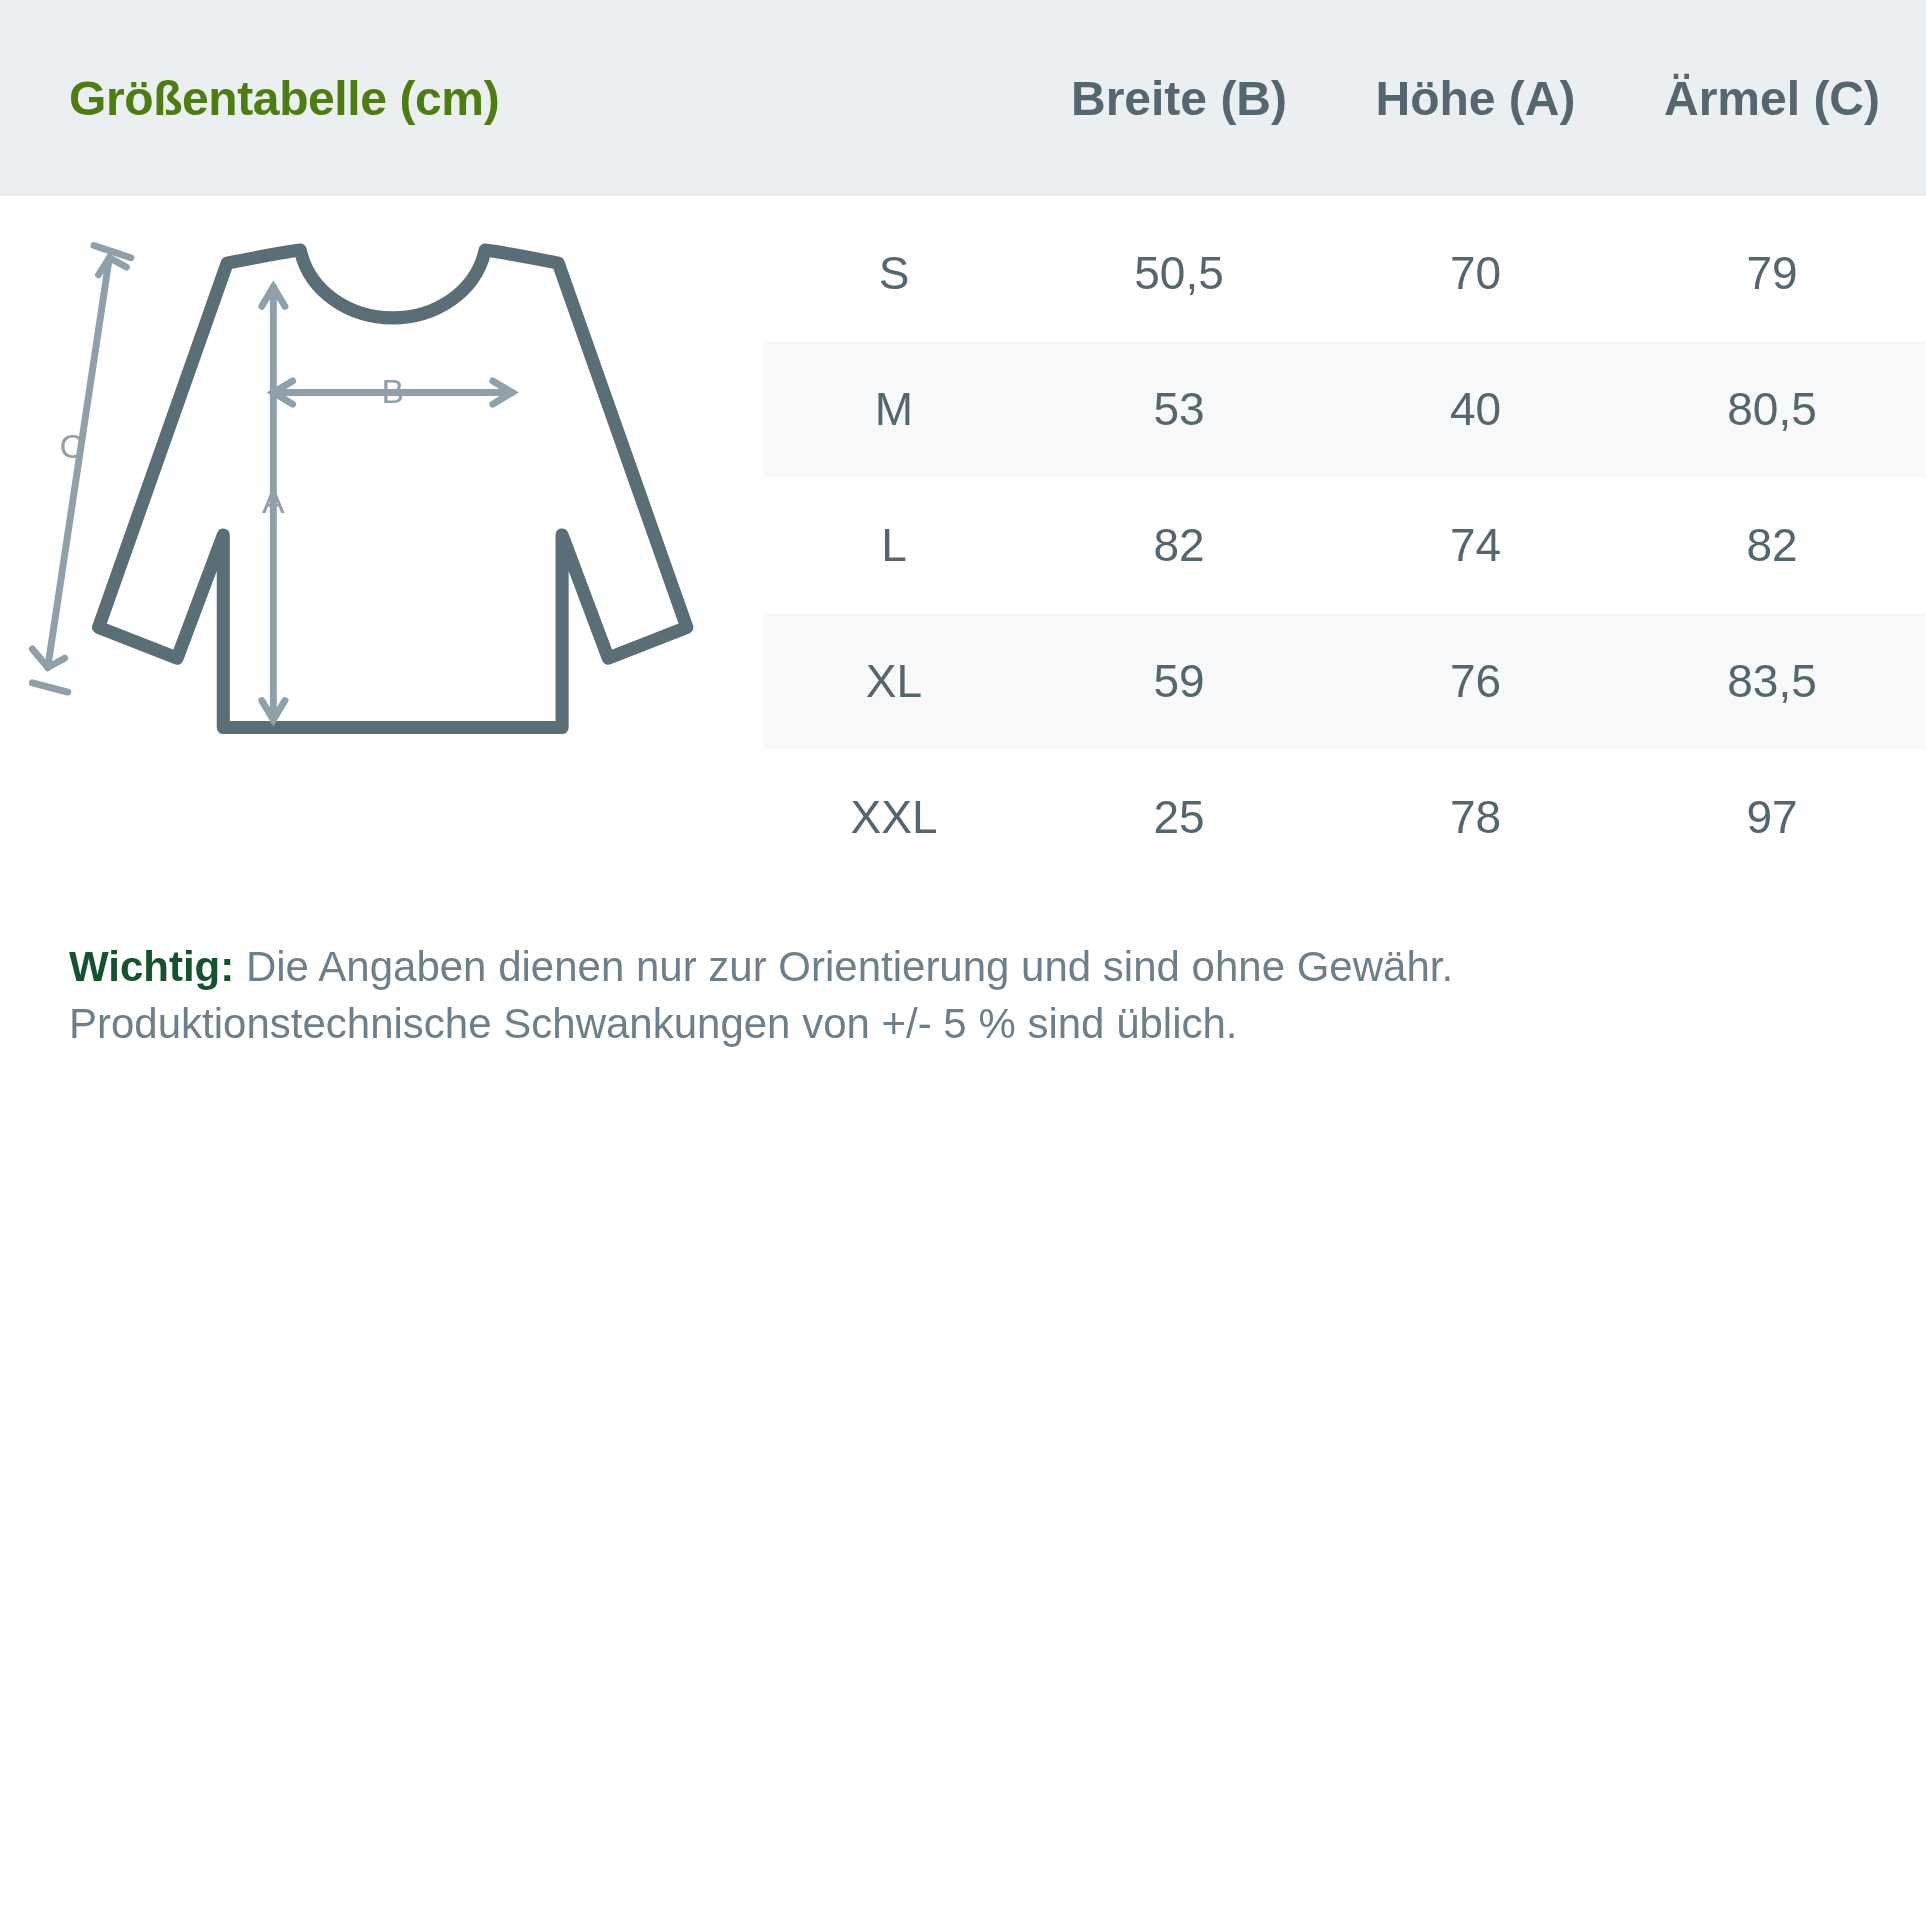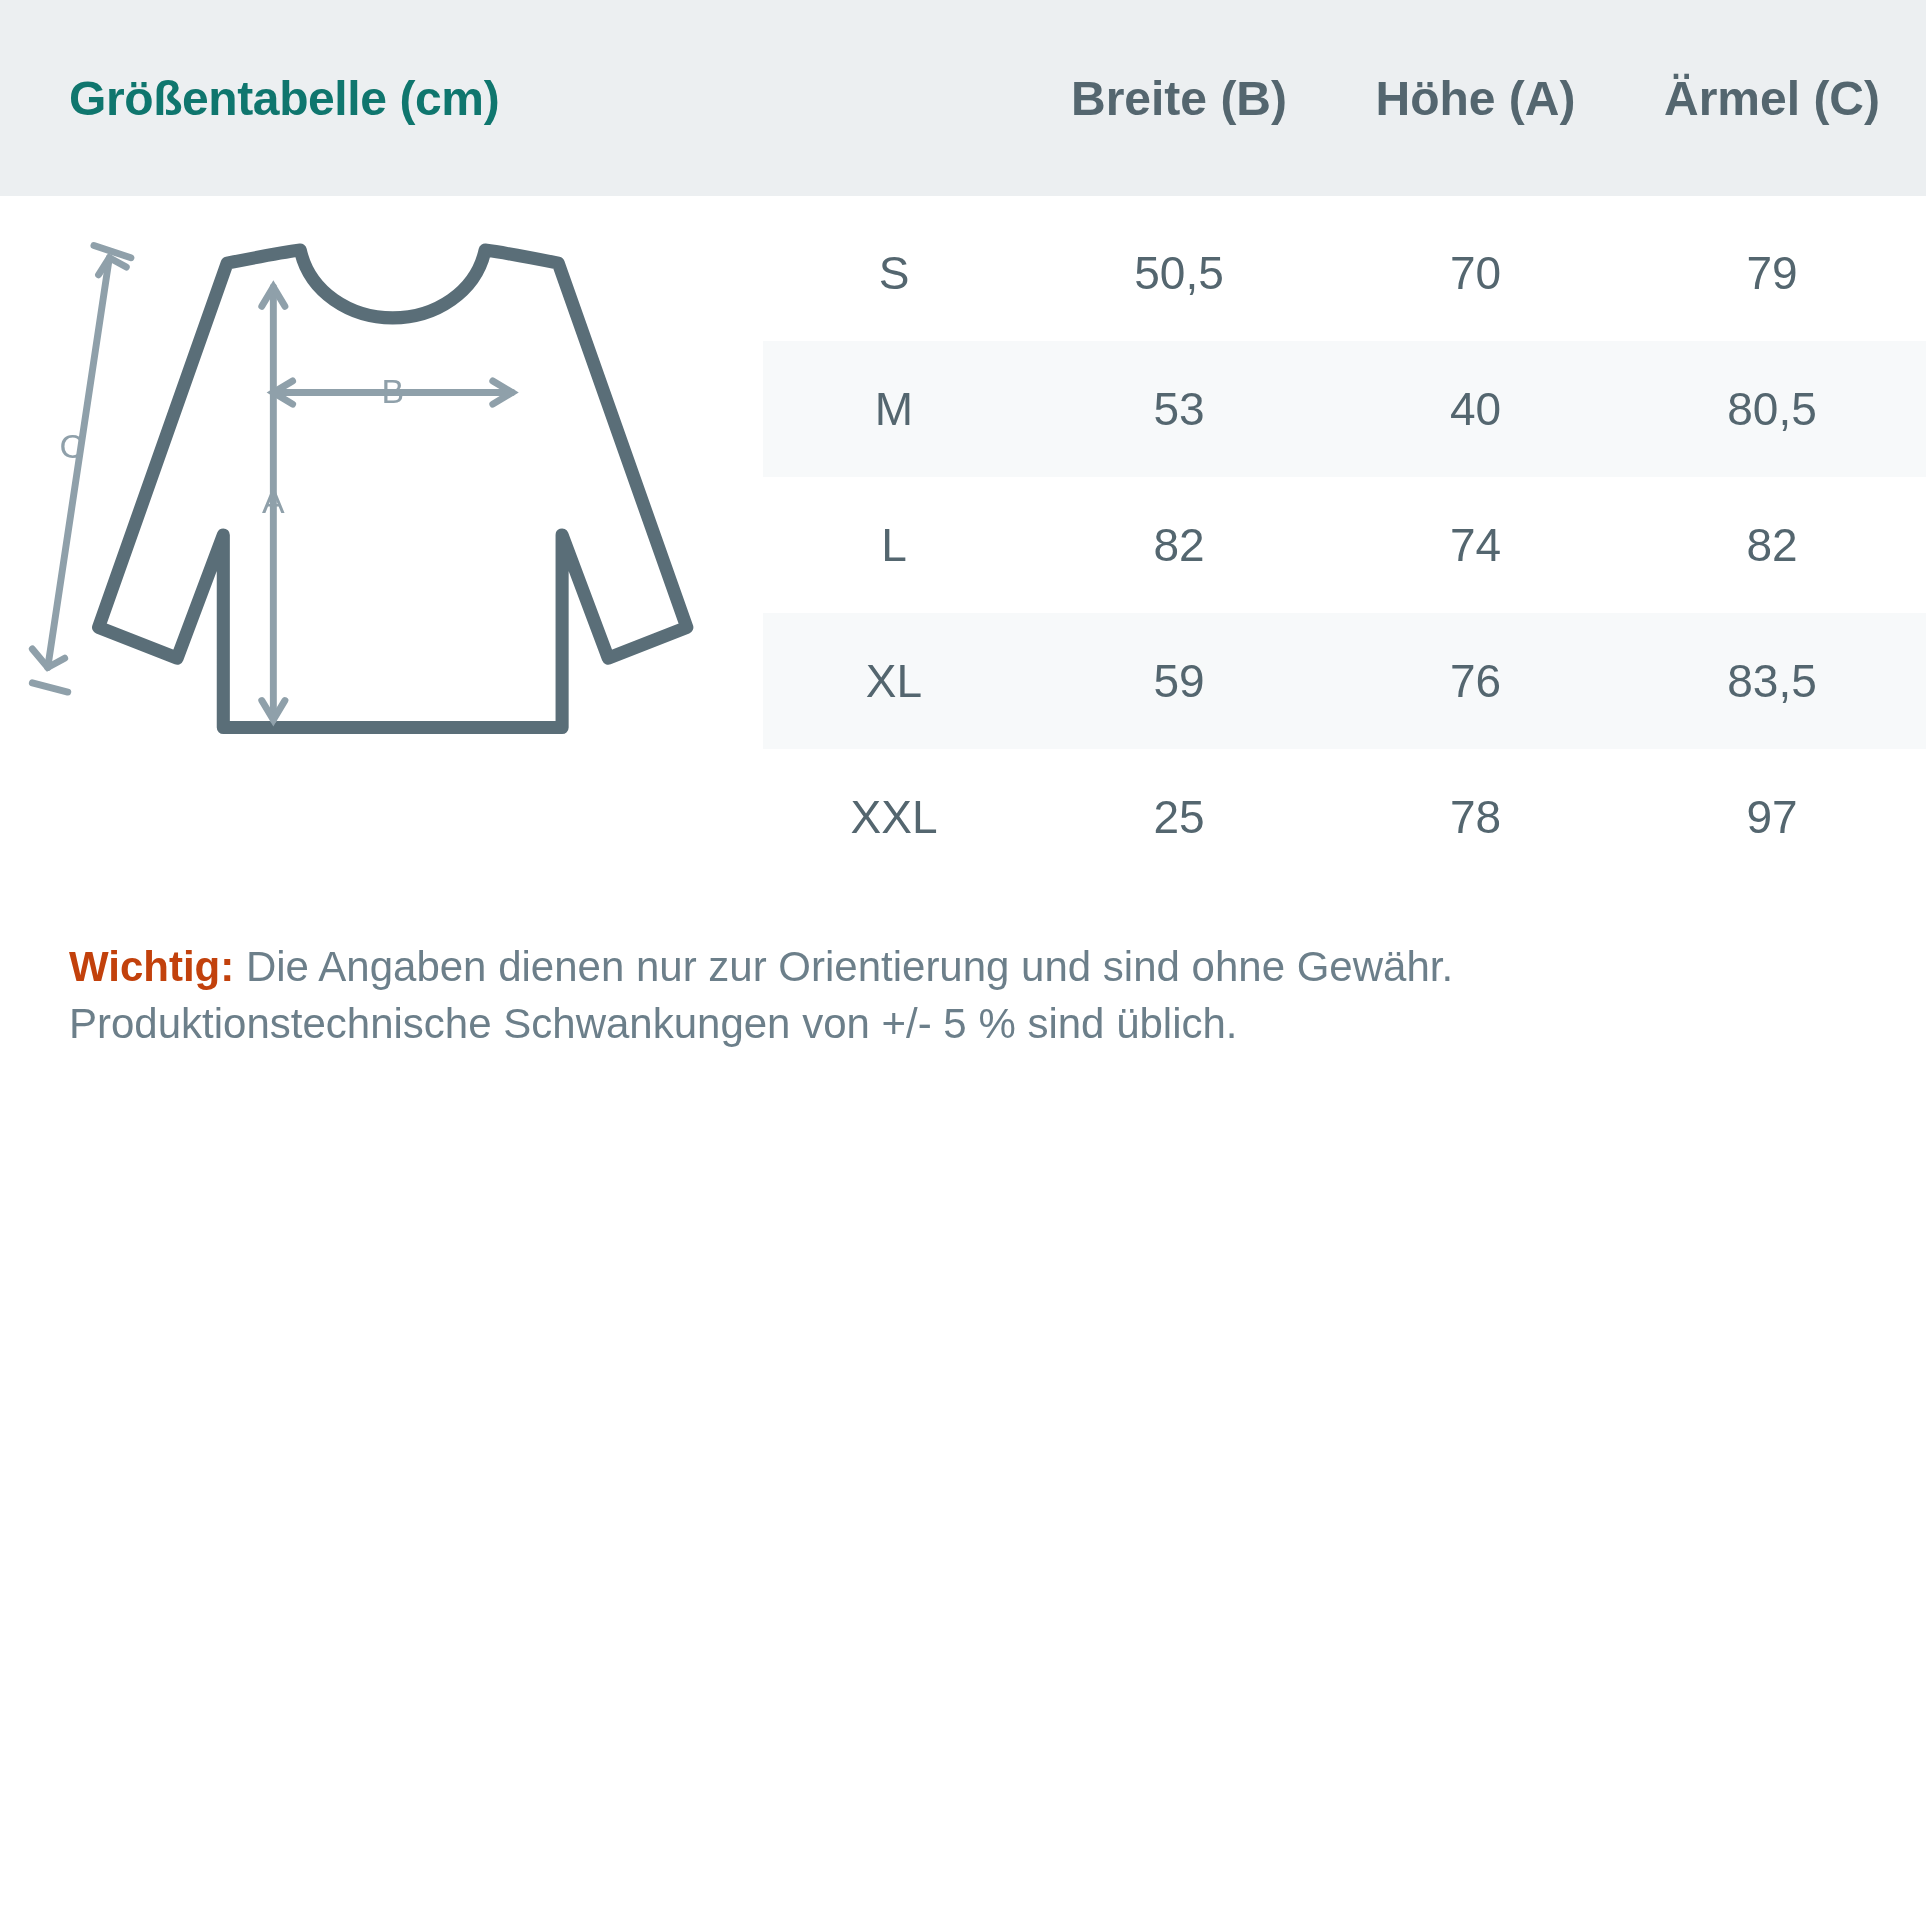--- a/index.html
+++ b/index.html
@@ -27,21 +27,21 @@
     display: flex;
     align-items: center;
     height: 196px;
     background: #eceff1;
     padding: 0 0 0 69px;
     box-sizing: border-box;
   }
   .header-title {
     font-size: 48px;
     font-weight: bold;
-    color: #0f766e;
+    color: #4d7c0f;
     letter-spacing: -0.4px;
     white-space: nowrap;
   }
   .header-cols {
     margin-left: auto;
     display: flex;
     align-items: center;
   }
   .header-col {
     font-size: 48px;
@@ -91,21 +91,21 @@
 
   
   .note {
     padding: 54px 69px 0 69px;
     font-size: 42px;
     line-height: 1.35;
     color: #6c7f8a;
     max-width: 1834px;
   }
   .note b {
-    color: #c2410c;
+    color: #14532d;
     font-weight: bold;
   }
 </style>
 </head>
 <body>
 
 <div class="sheet">
 
   <div class="header">
     <div class="header-title">Größentabelle (cm)</div>

